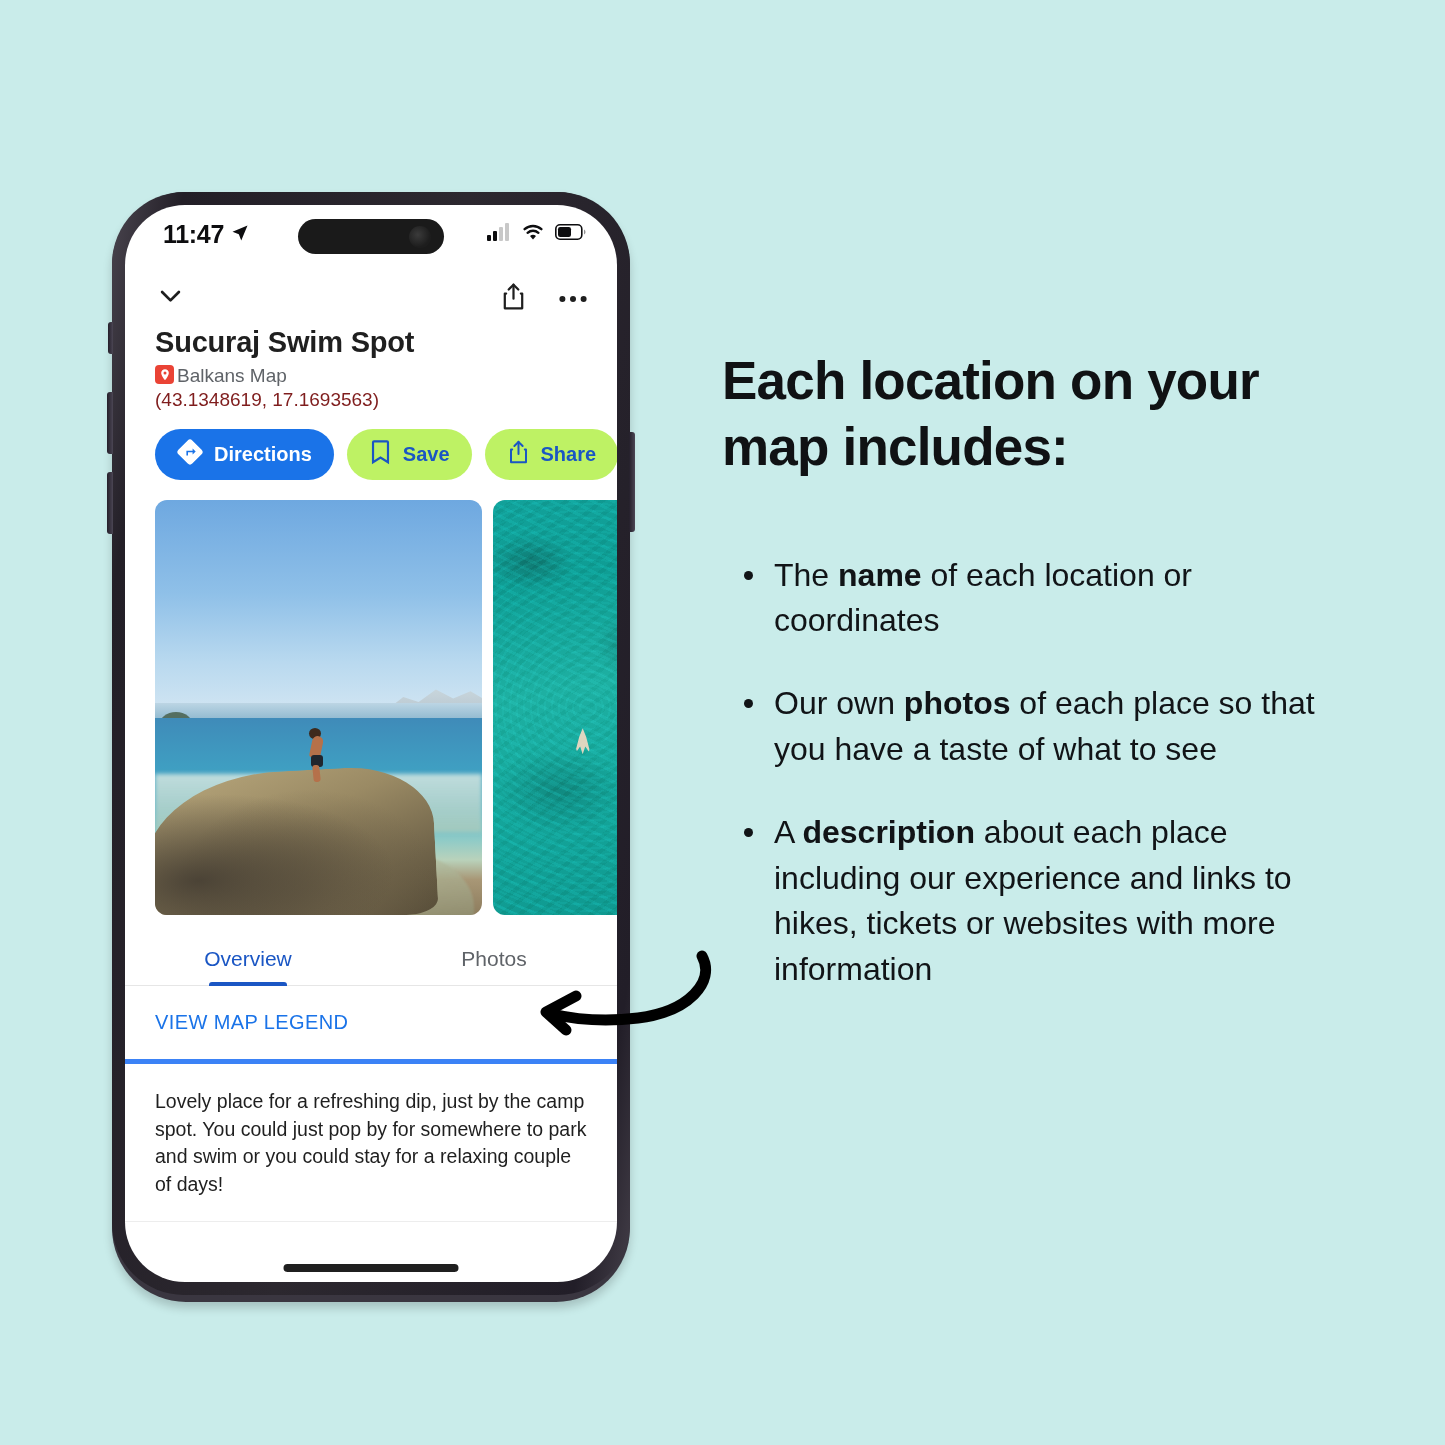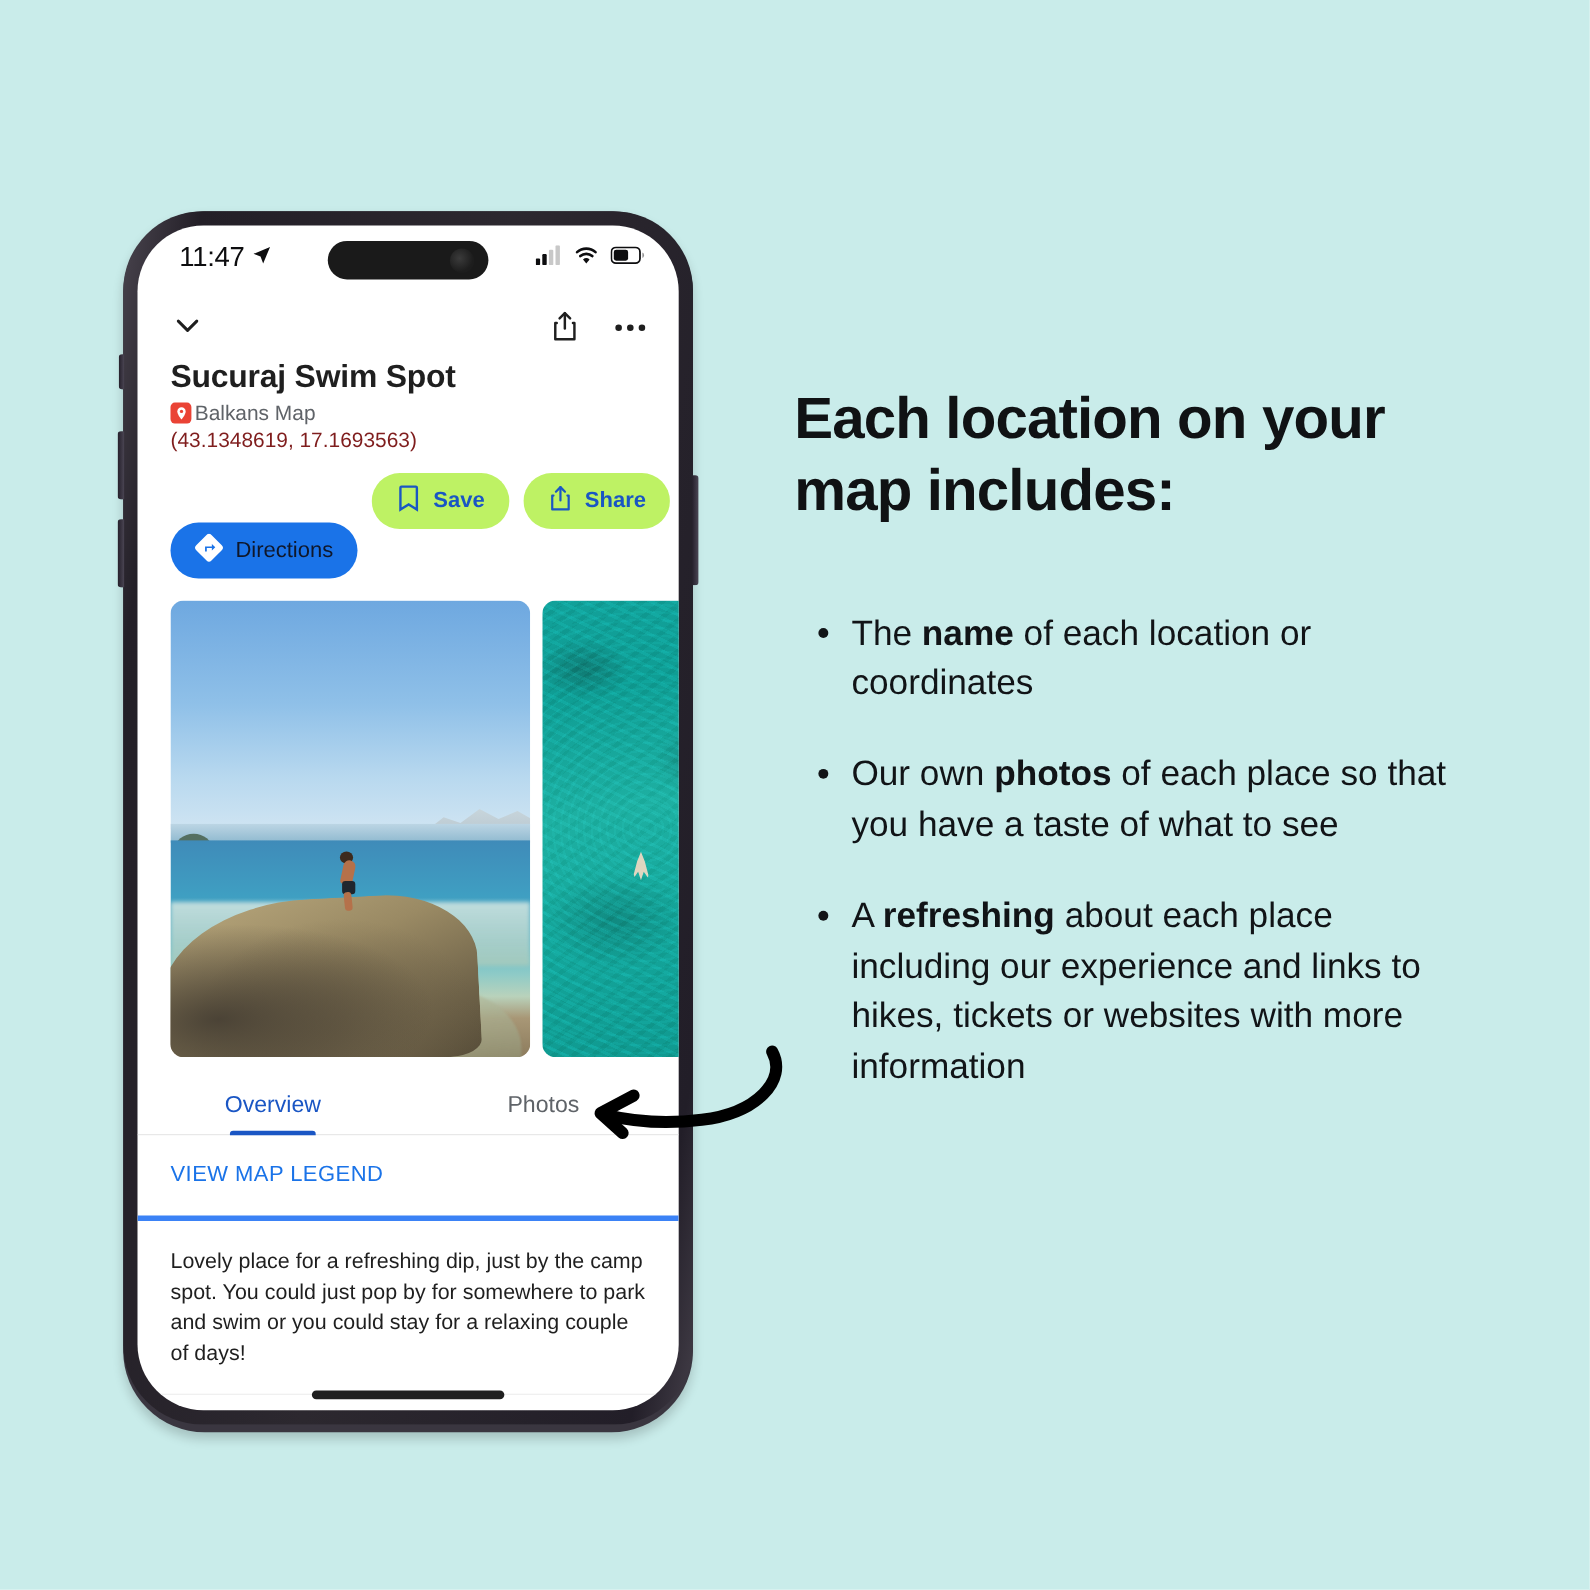--- a/index.html
+++ b/index.html
@@ -63,21 +63,21 @@
   
   .status-bar {
     position: relative;
     height: 58px;
     display: flex;
     align-items: center;
     padding: 0 31px 0 38px;
   }
   .status-time {
     font-size: 25px;
-    font-weight: normal;
+    font-weight: bold;
     color: #0d0d0f;
     letter-spacing: -0.3px;
     display: flex;
     align-items: center;
     gap: 6px;
   }
   .loc-arrow { display:block; }
   .dynamic-island {
     position: absolute;
     left: 50%;
@@ -155,21 +155,21 @@
     display: flex;
     align-items: center;
     gap: 11px;
     border-radius: 30px;
     height: 51px;
     padding: 0 22px;
     font-size: 20px;
     cursor: pointer;
     user-select: none;
   }
-  .pill-primary { background: #1a73e8; color: #0f172a; font-weight: normal; margin-top: 45px; }
+  .pill-primary { background: #1a73e8; color: #ffffff; font-weight: bold; }
   .pill-secondary { background: #bef264; color: #1a56c4; font-weight: bold; }
 
   
   .photo-strip {
     display: flex;
     gap: 11px;
     padding: 20px 0 0 30px;
   }
   .photo {
     border-radius: 12px;
@@ -569,16 +569,16 @@
 <div id="right-panel">
   <h2 class="headline">Each location on your map includes:</h2>
   <ul class="bullet-list">
     <li class="bullet-item">
       <span>The </span><b>name</b><span> of each location or coordinates</span>
     </li>
     <li class="bullet-item">
       <span>Our own </span><b>photos</b><span> of each place so that you have a taste of what to see</span>
     </li>
     <li class="bullet-item">
-      <span>A </span><b>refreshing</b><span> about each place including our experience and links to hikes, tickets or websites with more information</span>
+      <span>A </span><b>description</b><span> about each place including our experience and links to hikes, tickets or websites with more information</span>
     </li>
   </ul>
 </div>
 
 </body></html>

